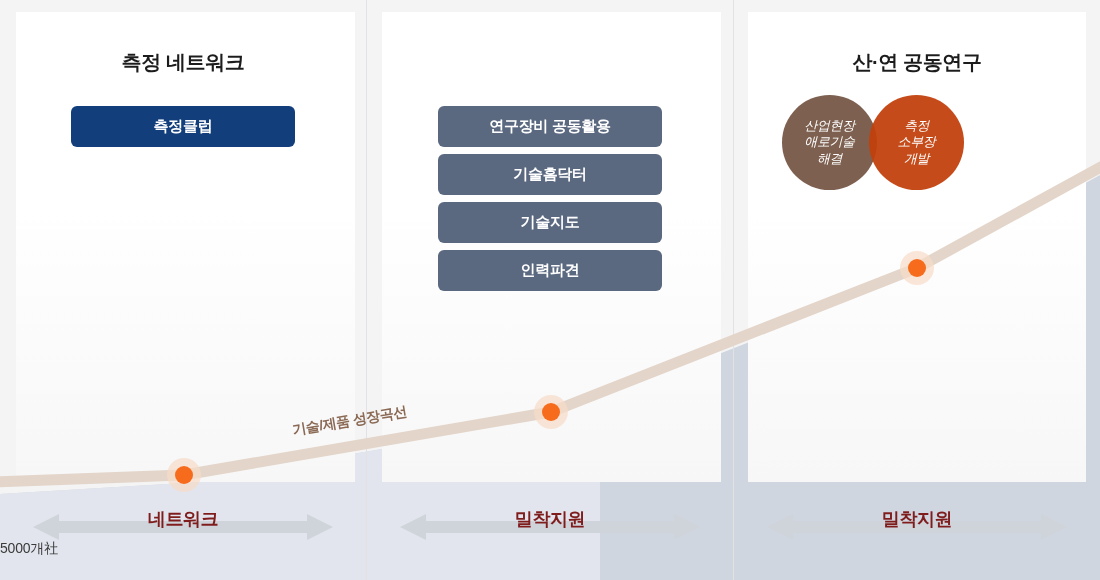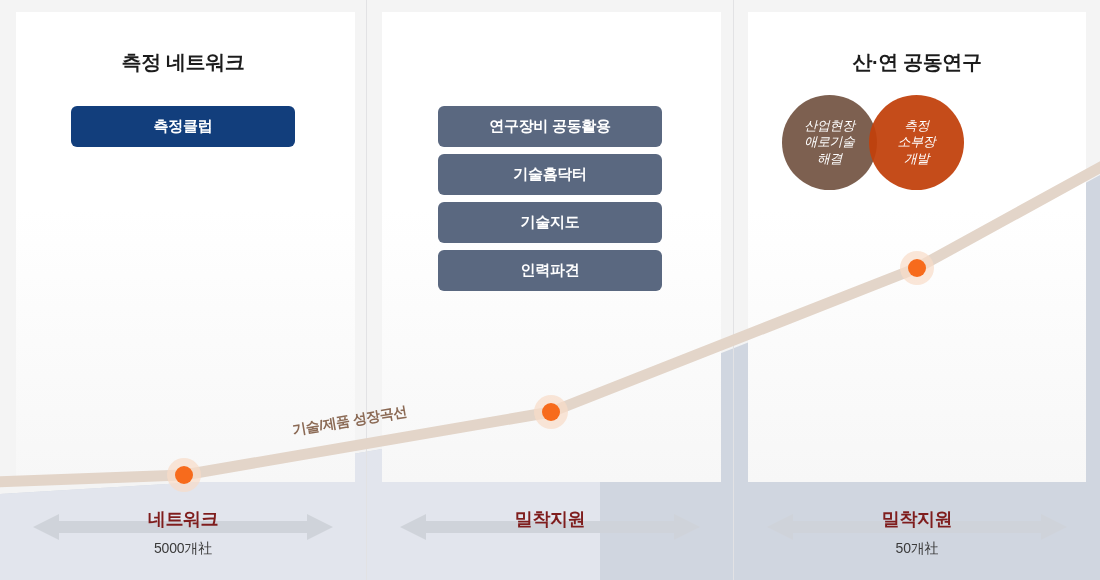--- a/index.html
+++ b/index.html
@@ -156,21 +156,20 @@
     font-weight: bold;
     color: #7f1d1d;
     letter-spacing: -0.4px;
     line-height: 1;
   }
   #band-label-0, #band-label-1, #band-label-2 { top: 510px; }
   .band-sub {
     position: absolute;
     left: 0;
     width: 100%;
-    text-align: center;
     font-size: 14px;
     color: #3a3a3a;
     letter-spacing: -0.2px;
     line-height: 1;
   }
   #band-sub-0, #band-sub-1, #band-sub-2 { top: 541px; }
 
   
   #curve-svg {
     position: absolute;
@@ -246,21 +245,20 @@
       <div class="circle" id="circle-1">측정
 소부장
 개발</div>
     </div>
     <div class="arrow-band">
       <svg class="arrow-shape" viewBox="0 0 300 30" preserveAspectRatio="none">
         <polygon points="0,15 26,2 26,9 274,9 274,2 300,15 274,28 274,21 26,21 26,28" fill="#cfd3da"></polygon>
       </svg>
     </div>
     <div class="band-label" id="band-label-2">밀착지원</div>
-    <div class="band-sub" id="band-sub-2">50개社</div>
   </div>
 
   <svg id="curve-svg" viewBox="0 0 1100 580">
     <polyline points="-10,482 184,475 551,412 917,268 1110,162" fill="none" stroke="#e3d5c9" stroke-width="11" stroke-linejoin="round" stroke-linecap="round"></polyline>
     <g>
       <circle cx="184" cy="475" r="17" fill="#f8dcc8" opacity="0.7"></circle>
       <circle cx="184" cy="475" r="9" fill="#f76b1c"></circle>
       <circle cx="551" cy="412" r="17" fill="#f8dcc8" opacity="0.7"></circle>
       <circle cx="551" cy="412" r="9" fill="#f76b1c"></circle>
       <circle cx="917" cy="268" r="17" fill="#f8dcc8" opacity="0.7"></circle>

